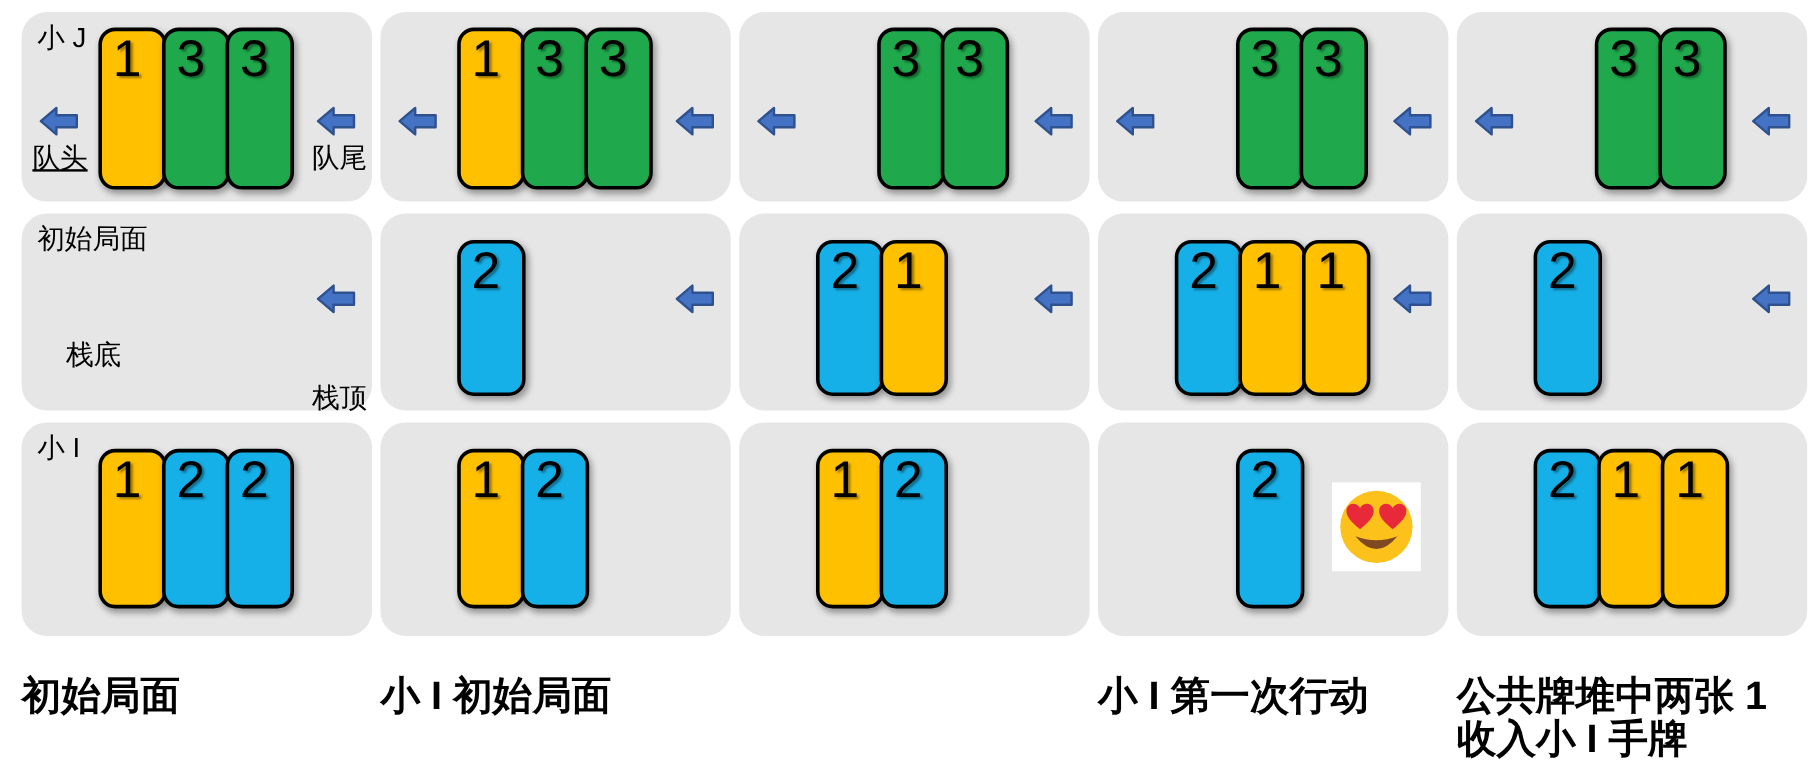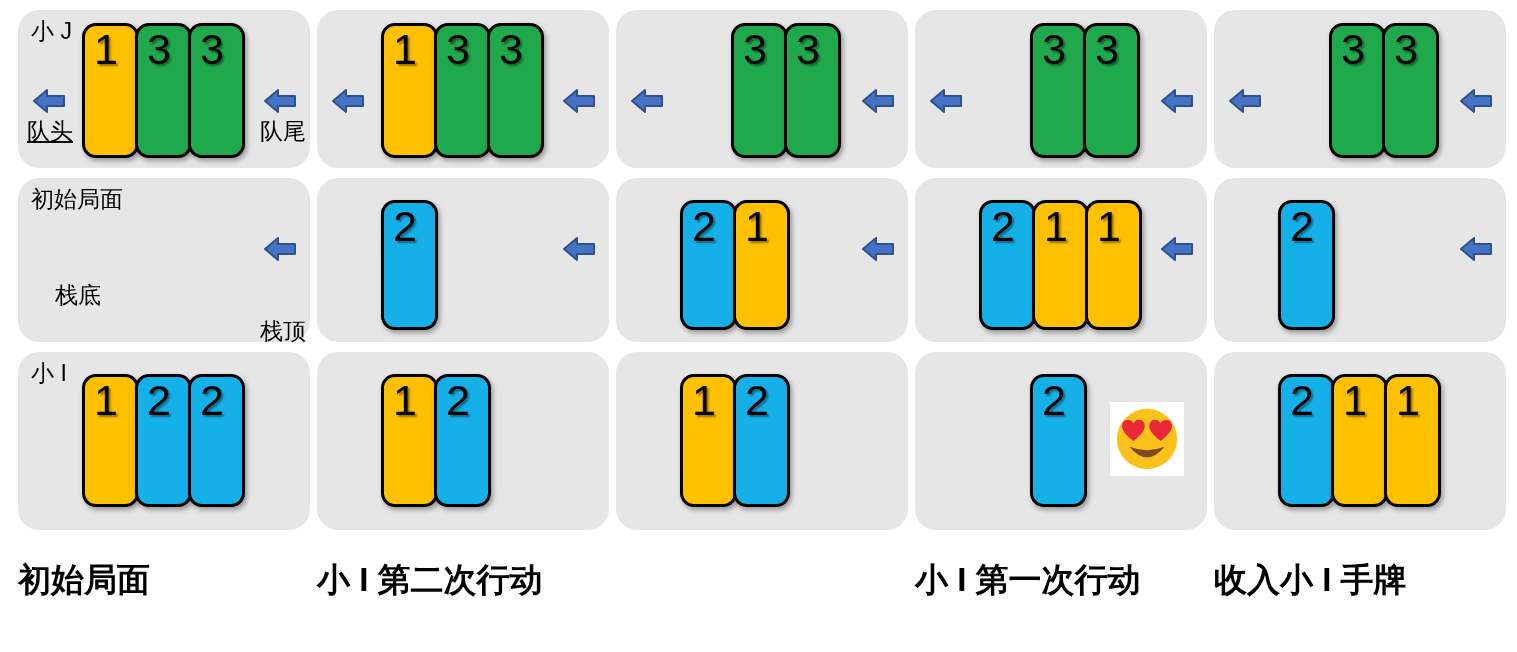--- a/index.html
+++ b/index.html
@@ -146,21 +146,21 @@
       <div class="cards">
         <div class="card orange">
           <span class="num">1</span>
         </div>
         <div class="card blue">
           <span class="num">2</span>
         </div>
       </div>
     </div>
     <div class="caption" style="grid-area: 4 / 2;">
-      <div class="cap-line">小 I 第二次行动</div>
+      <div class="cap-line">小 I 初始局面</div>
     </div>
     <div class="panel row-0" style="grid-area: 1 / 3;">
       <div class="arrow left"><svg viewBox="0 0 34 26" width="34" height="26">
     <polygon points="2,13 15,2 15,8 32,8 32,18 15,18 15,24" style="fill:var(--arrow-fill,#4472C4);stroke:var(--arrow-border,#2F528F);stroke-width:2;stroke-linejoin:round;"></polygon>
   </svg></div>
       <div class="arrow right"><svg viewBox="0 0 34 26" width="34" height="26">
     <polygon points="2,13 15,2 15,8 32,8 32,18 15,18 15,24" style="fill:var(--arrow-fill,#4472C4);stroke:var(--arrow-border,#2F528F);stroke-width:2;stroke-linejoin:round;"></polygon>
   </svg></div>
       <div class="cards center">
         <div class="card green">
@@ -277,15 +277,16 @@
         </div>
         <div class="card orange">
           <span class="num">1</span>
         </div>
         <div class="card orange">
           <span class="num">1</span>
         </div>
       </div>
     </div>
     <div class="caption" style="grid-area: 4 / 5;">
+      <div class="cap-line">公共牌堆中两张 1</div>
       <div class="cap-line">收入小 I 手牌</div>
     </div>
   </div>
 
 </body></html>

